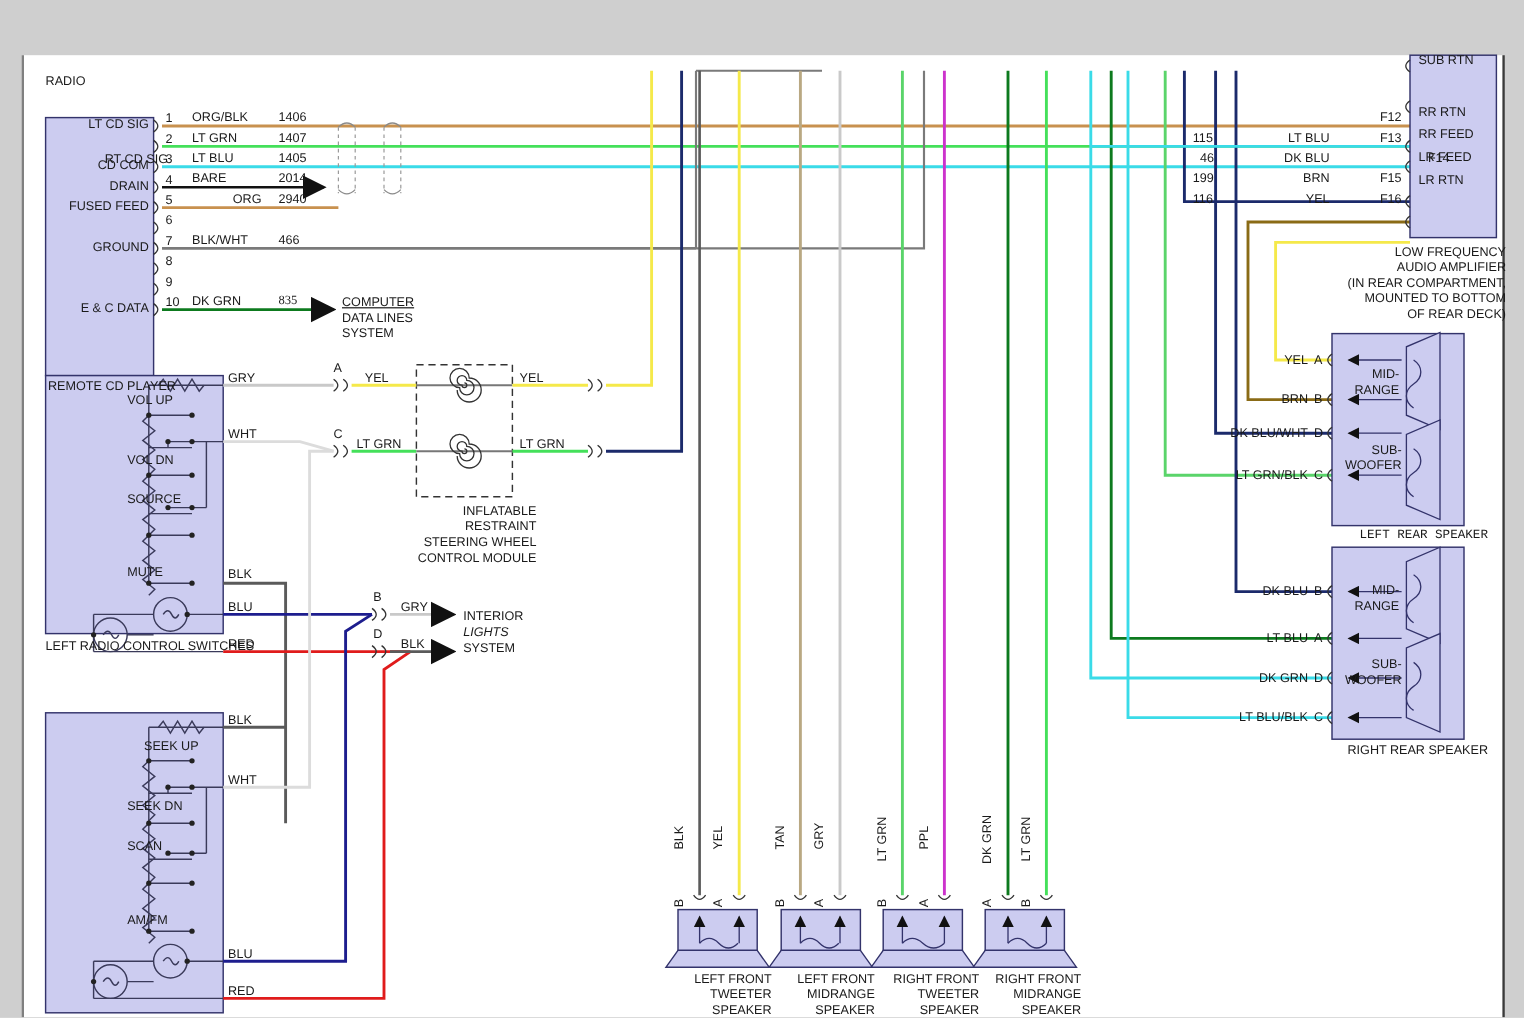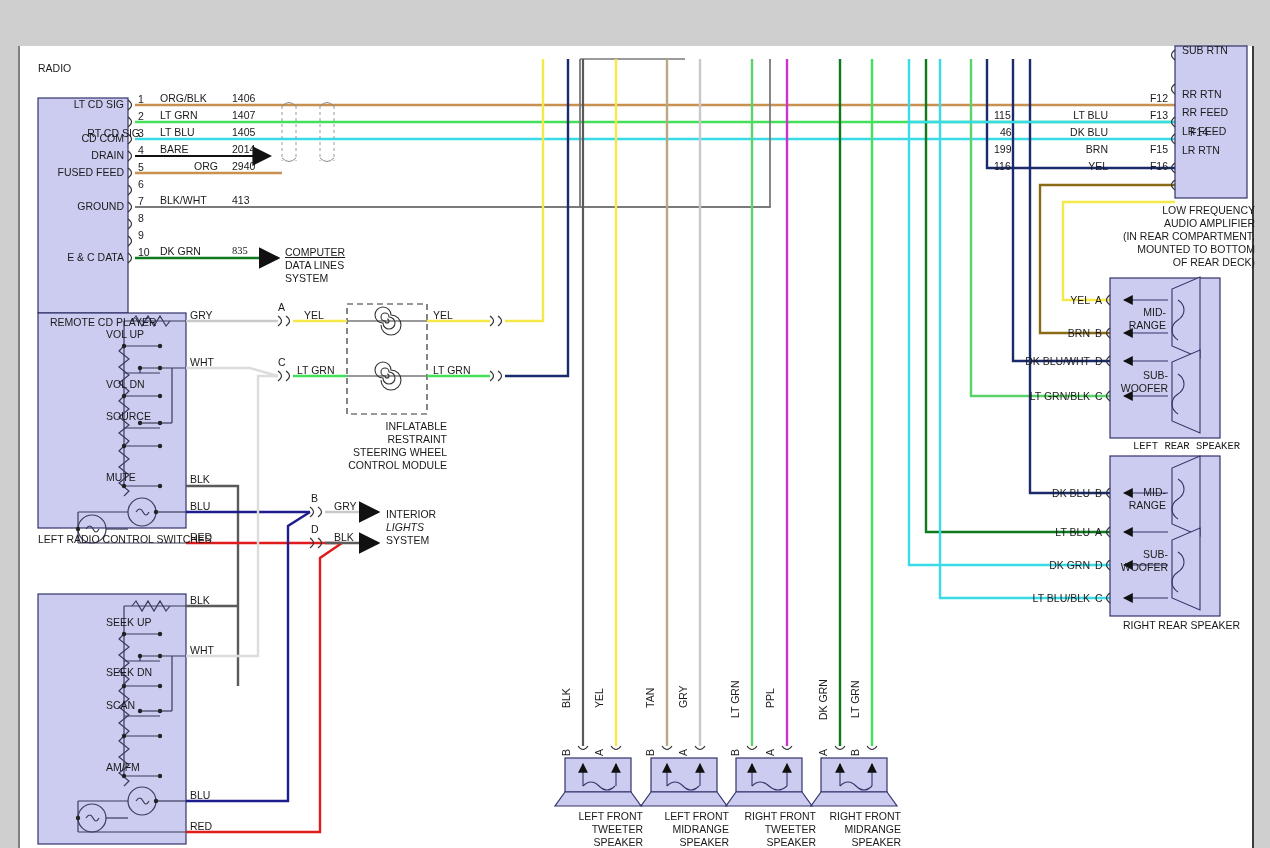--- a/index.html
+++ b/index.html
@@ -386,41 +386,41 @@
     <div class="lbl" style="left:140px;top:97px;">BARE</div>
     <div class="lbl" style="left:140px;top:114px;margin-left:34px;">ORG</div>
     <div class="lbl" style="left:140px;top:148px;">BLK/WHT</div>
     <div class="lbl" style="left:140px;top:199px;">DK GRN</div>
 
     <div class="lbl" style="left:212px;top:46px;">1406</div>
     <div class="lbl" style="left:212px;top:63px;">1407</div>
     <div class="lbl" style="left:212px;top:80px;">1405</div>
     <div class="lbl" style="left:212px;top:97px;">2014</div>
     <div class="lbl" style="left:212px;top:114px;">2940</div>
-    <div class="lbl" style="left:212px;top:148px;">413</div>
+    <div class="lbl" style="left:212px;top:148px;">466</div>
     <div class="lbl" style="left:212px;top:199px;font-family:Liberation Serif, serif;">835</div>
 
-    <div class="lbl" style="left:18px;top:270px;padding-left:12px;">REMOTE CD PLAYER</div>
+    <div class="lbl" style="left:8px;top:270px;padding-left:12px;">REMOTE CD PLAYER</div>
 
     <div class="lbl" style="left:265px;top:200px;text-decoration:underline;">COMPUTER</div>
     <div class="lbl" style="left:265px;top:213px;">DATA LINES</div>
     <div class="lbl" style="left:265px;top:226px;">SYSTEM</div>
 
     <div class="lbl" style="left:86px;top:282px;">VOL UP</div>
     <div class="lbl" style="left:86px;top:332px;">VOL DN</div>
     <div class="lbl" style="left:86px;top:364px;">SOURCE</div>
     <div class="lbl" style="left:86px;top:425px;">MUTE</div>
     <div class="lbl" style="left:170px;top:263px;">GRY</div>
     <div class="lbl" style="left:170px;top:310px;">WHT</div>
     <div class="lbl" style="left:170px;top:427px;">BLK</div>
     <div class="lbl" style="left:170px;top:454px;">BLU</div>
     <div class="lbl" style="left:170px;top:485px;">RED</div>
     <div class="lbl" style="left:18px;top:487px;">LEFT RADIO CONTROL SWITCHES</div>
 
-    <div class="lbl" style="left:86px;top:570px;text-align:center;">SEEK UP</div>
+    <div class="lbl" style="left:100px;top:570px;text-align:center;">SEEK UP</div>
     <div class="lbl" style="left:86px;top:620px;">SEEK DN</div>
     <div class="lbl" style="left:86px;top:653px;">SCAN</div>
     <div class="lbl" style="left:86px;top:715px;">AM/FM</div>
     <div class="lbl" style="left:170px;top:548px;">BLK</div>
     <div class="lbl" style="left:170px;top:598px;">WHT</div>
     <div class="lbl" style="left:170px;top:743px;">BLU</div>
     <div class="lbl" style="left:170px;top:774px;">RED</div>
 
     <div class="lbl" style="left:258px;top:255px;">A</div>
     <div class="lbl" style="left:284px;top:263px;">YEL</div>

